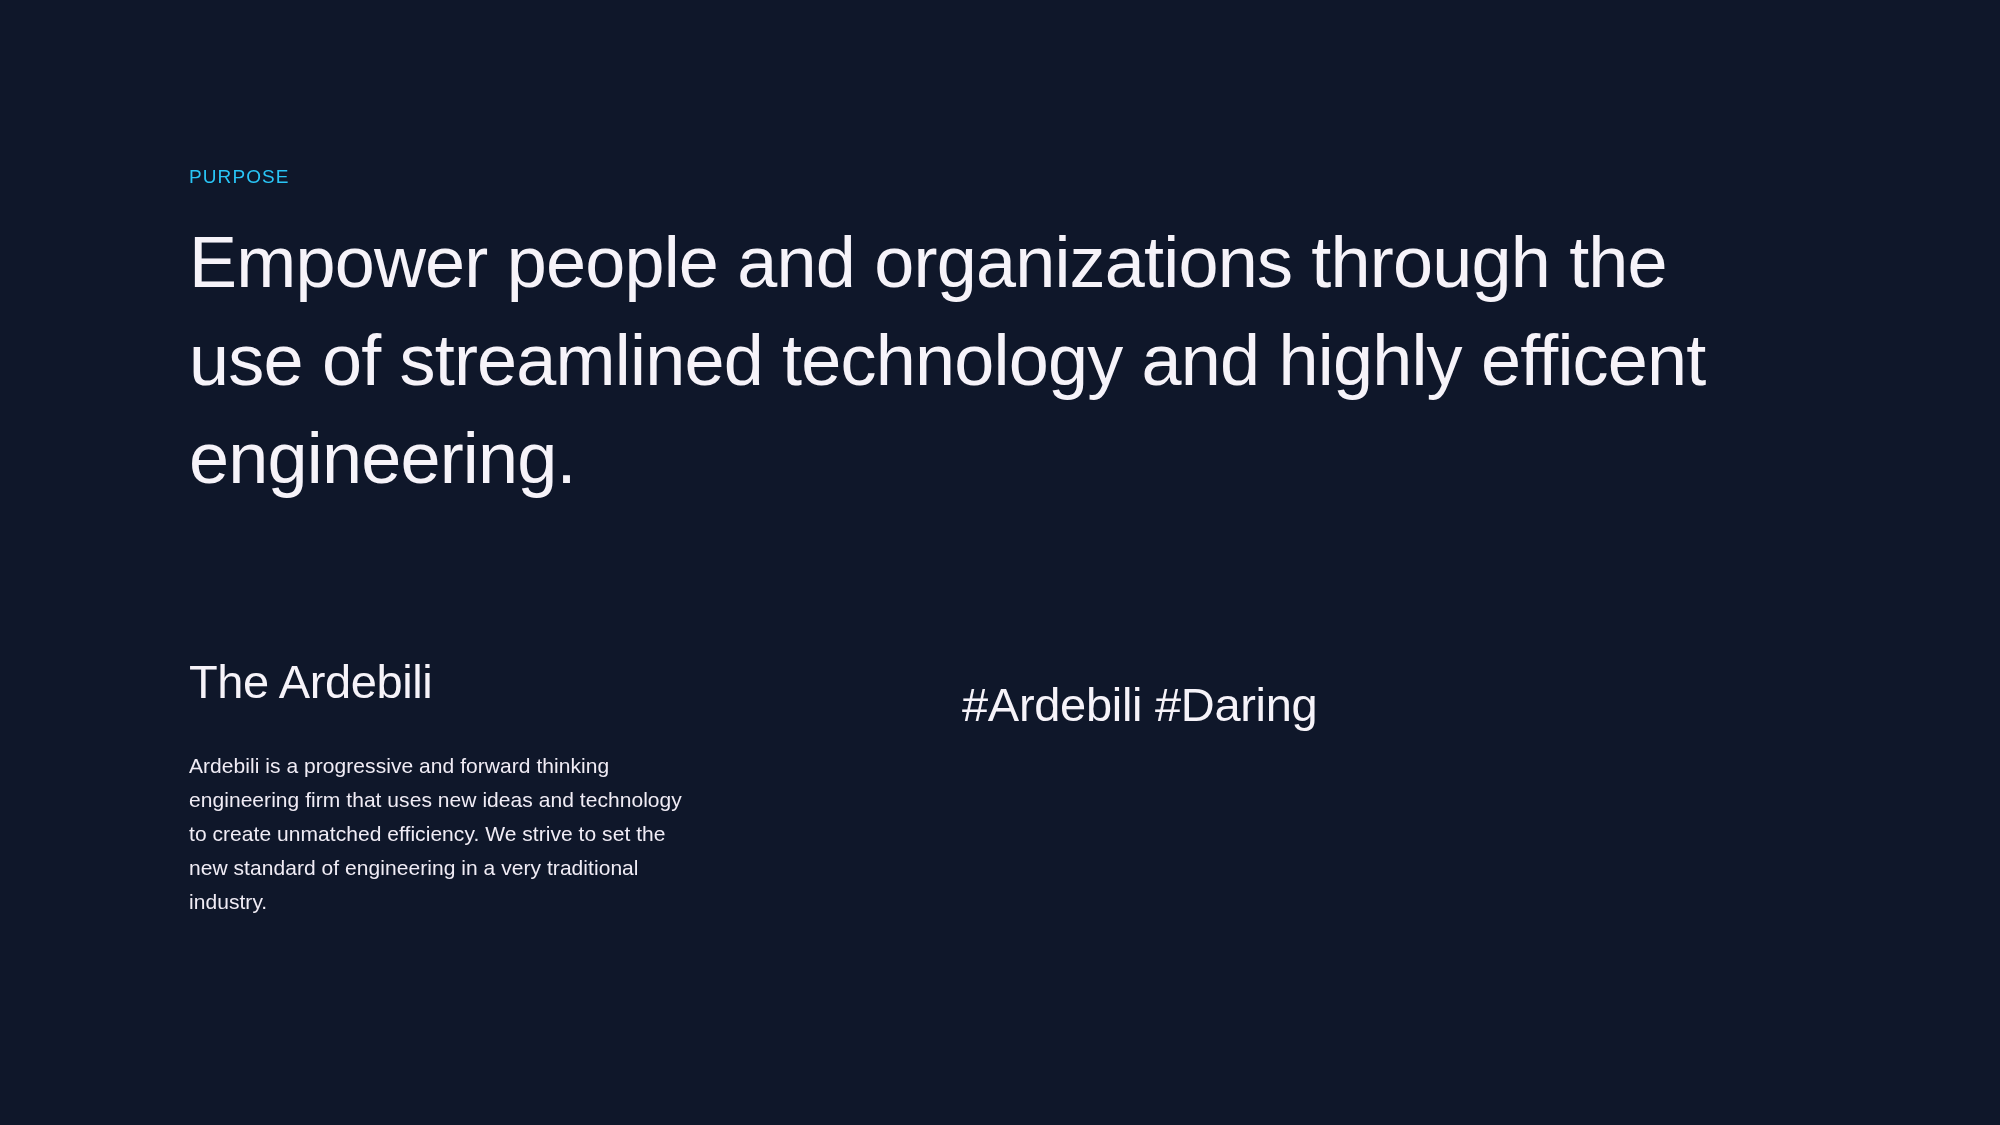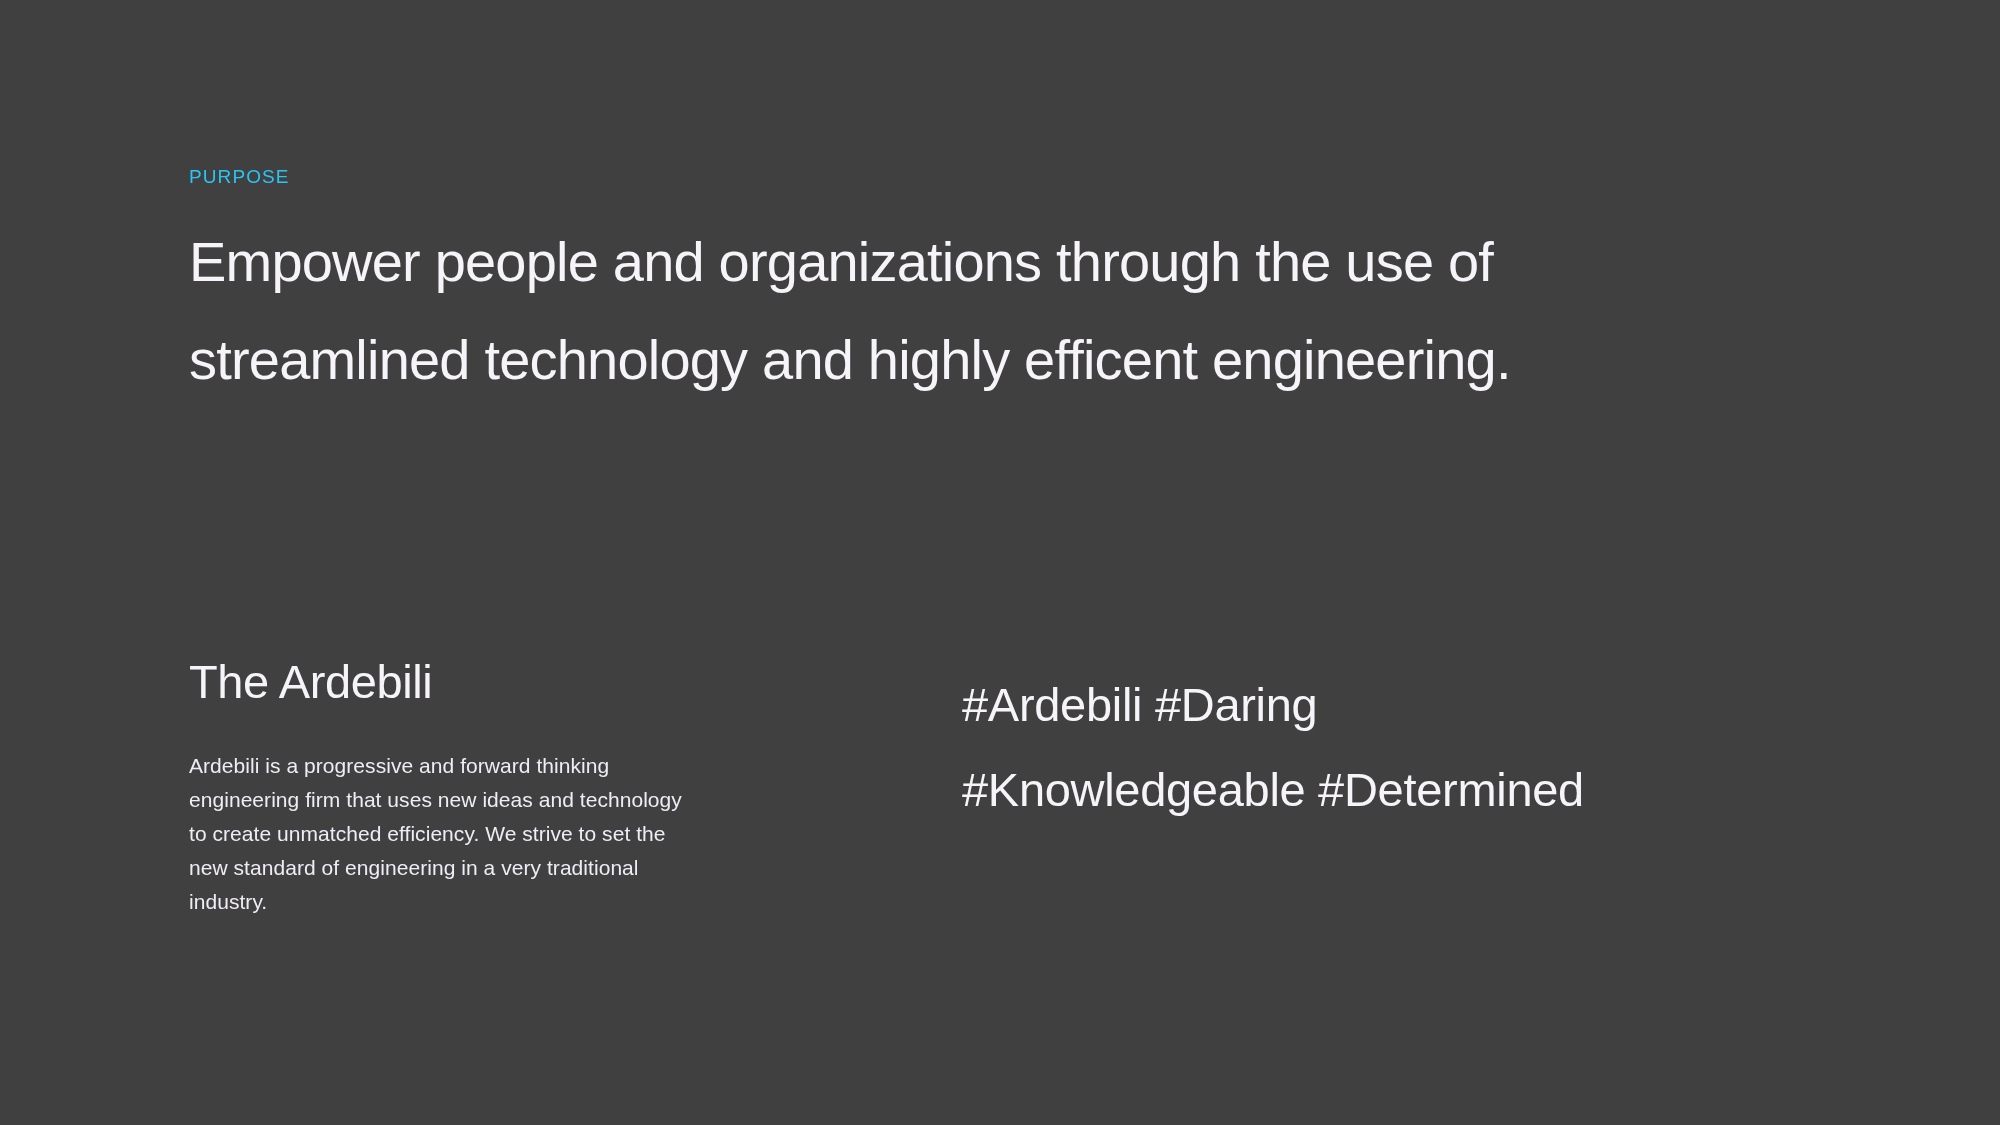--- a/index.html
+++ b/index.html
@@ -13,21 +13,21 @@
     background: #2a1947;
     font-family: "Liberation Sans", "DejaVu Sans", sans-serif;
     overflow: hidden;
     position: relative;
     -webkit-font-smoothing: antialiased;
   }
 
   .slide {
     position: absolute;
     inset: 0;
-    background: #404040;
+    background: #0f172a;
     text-decoration: underline;
   }
 
   
   .eyebrow {
     color: #29c5f6;
     font-size: 19px;
     letter-spacing: 1.1px;
     font-weight: 400;
     line-height: 1;
@@ -37,21 +37,21 @@
   
   .purpose-block {
     position: absolute;
     left: 189px;
     top: 167px;
     width: 1700px;
   }
   .purpose-headline {
     margin-top: 27px;
     color: #f6f3f9;
-    font-size: 56px;
+    font-size: 72px;
     line-height: 98px;
     font-weight: 400;
     letter-spacing: -0.8px;
     max-width: 1560px;
   }
 
   
   .archetype-block {
     position: absolute;
     left: 189px;
@@ -103,17 +103,16 @@
   </section>
 
   <section class="archetype-block">
     <h2 class="archetype-title">The Ardebili</h2>
     <p class="archetype-body">Ardebili is a progressive and forward thinking engineering firm that uses new ideas and technology to create unmatched efficiency. We strive to set the new standard of engineering in a very traditional industry.</p>
   </section>
 
   <section class="personality-block">
     <div class="personality-tags">
       <span class="tag-line">#Ardebili #Daring</span>
-      <span class="tag-line">#Knowledgeable #Determined</span>
     </div>
   </section>
 
 </div>
 
 </body></html>

